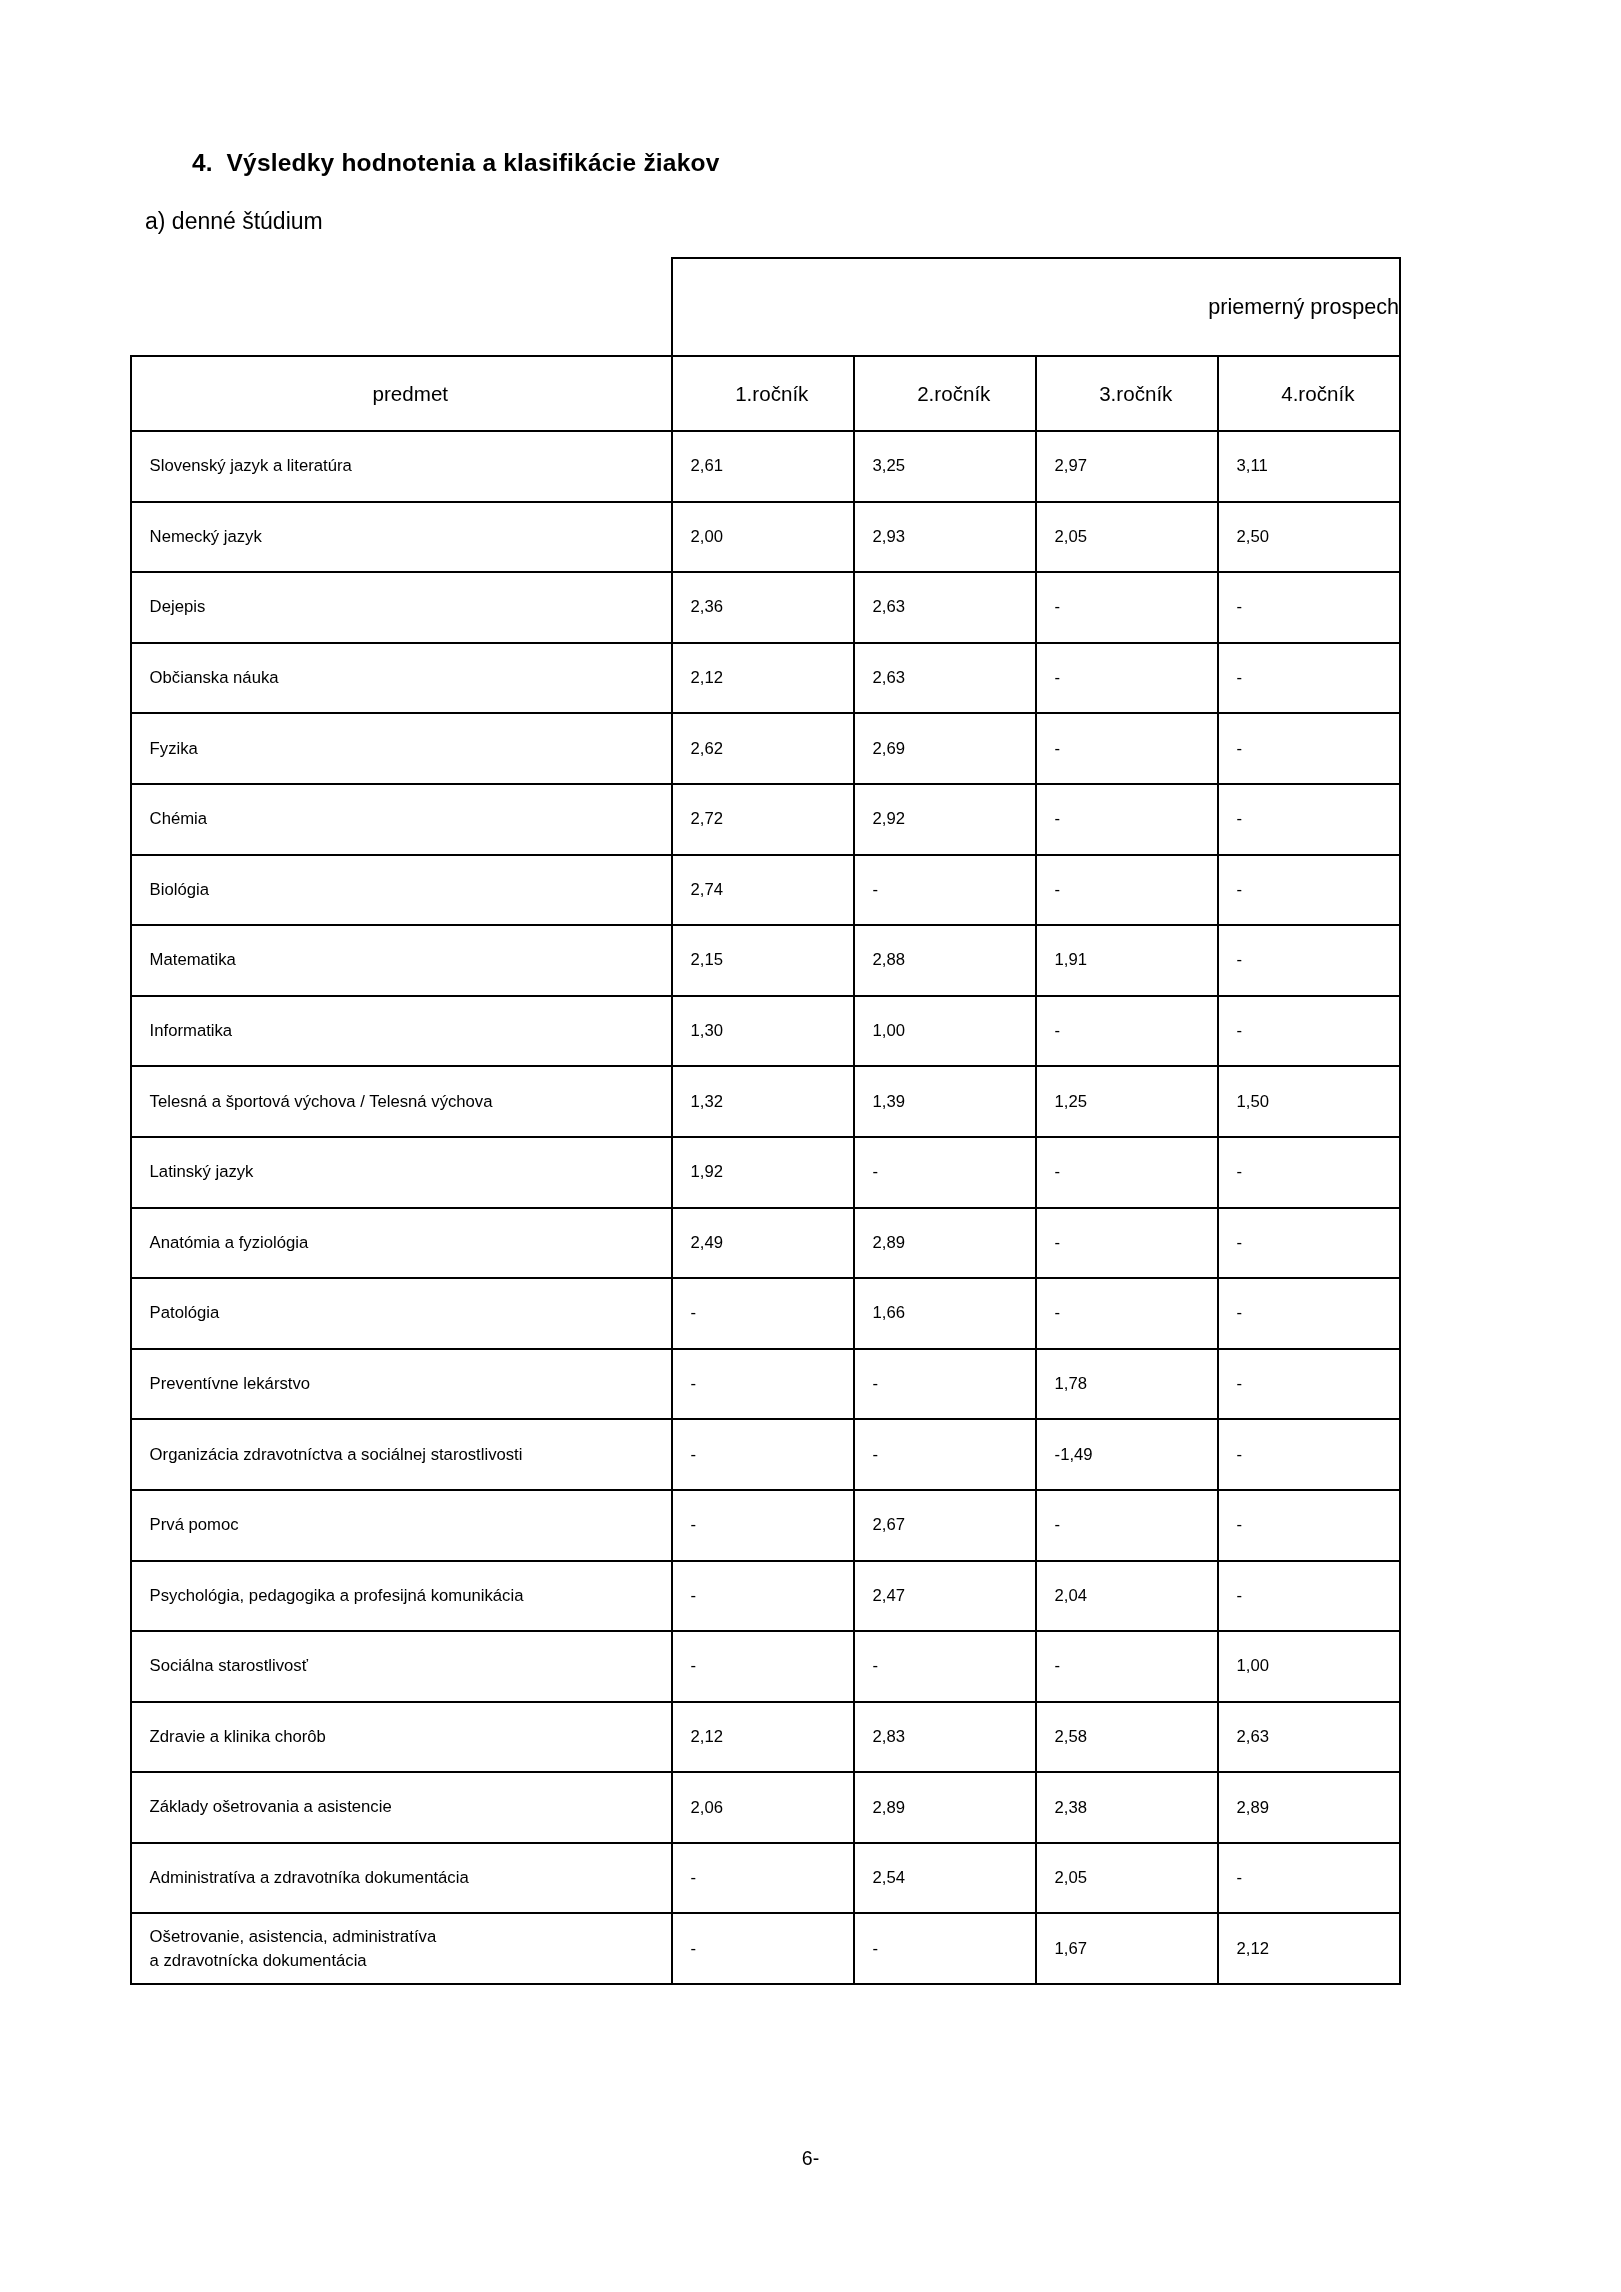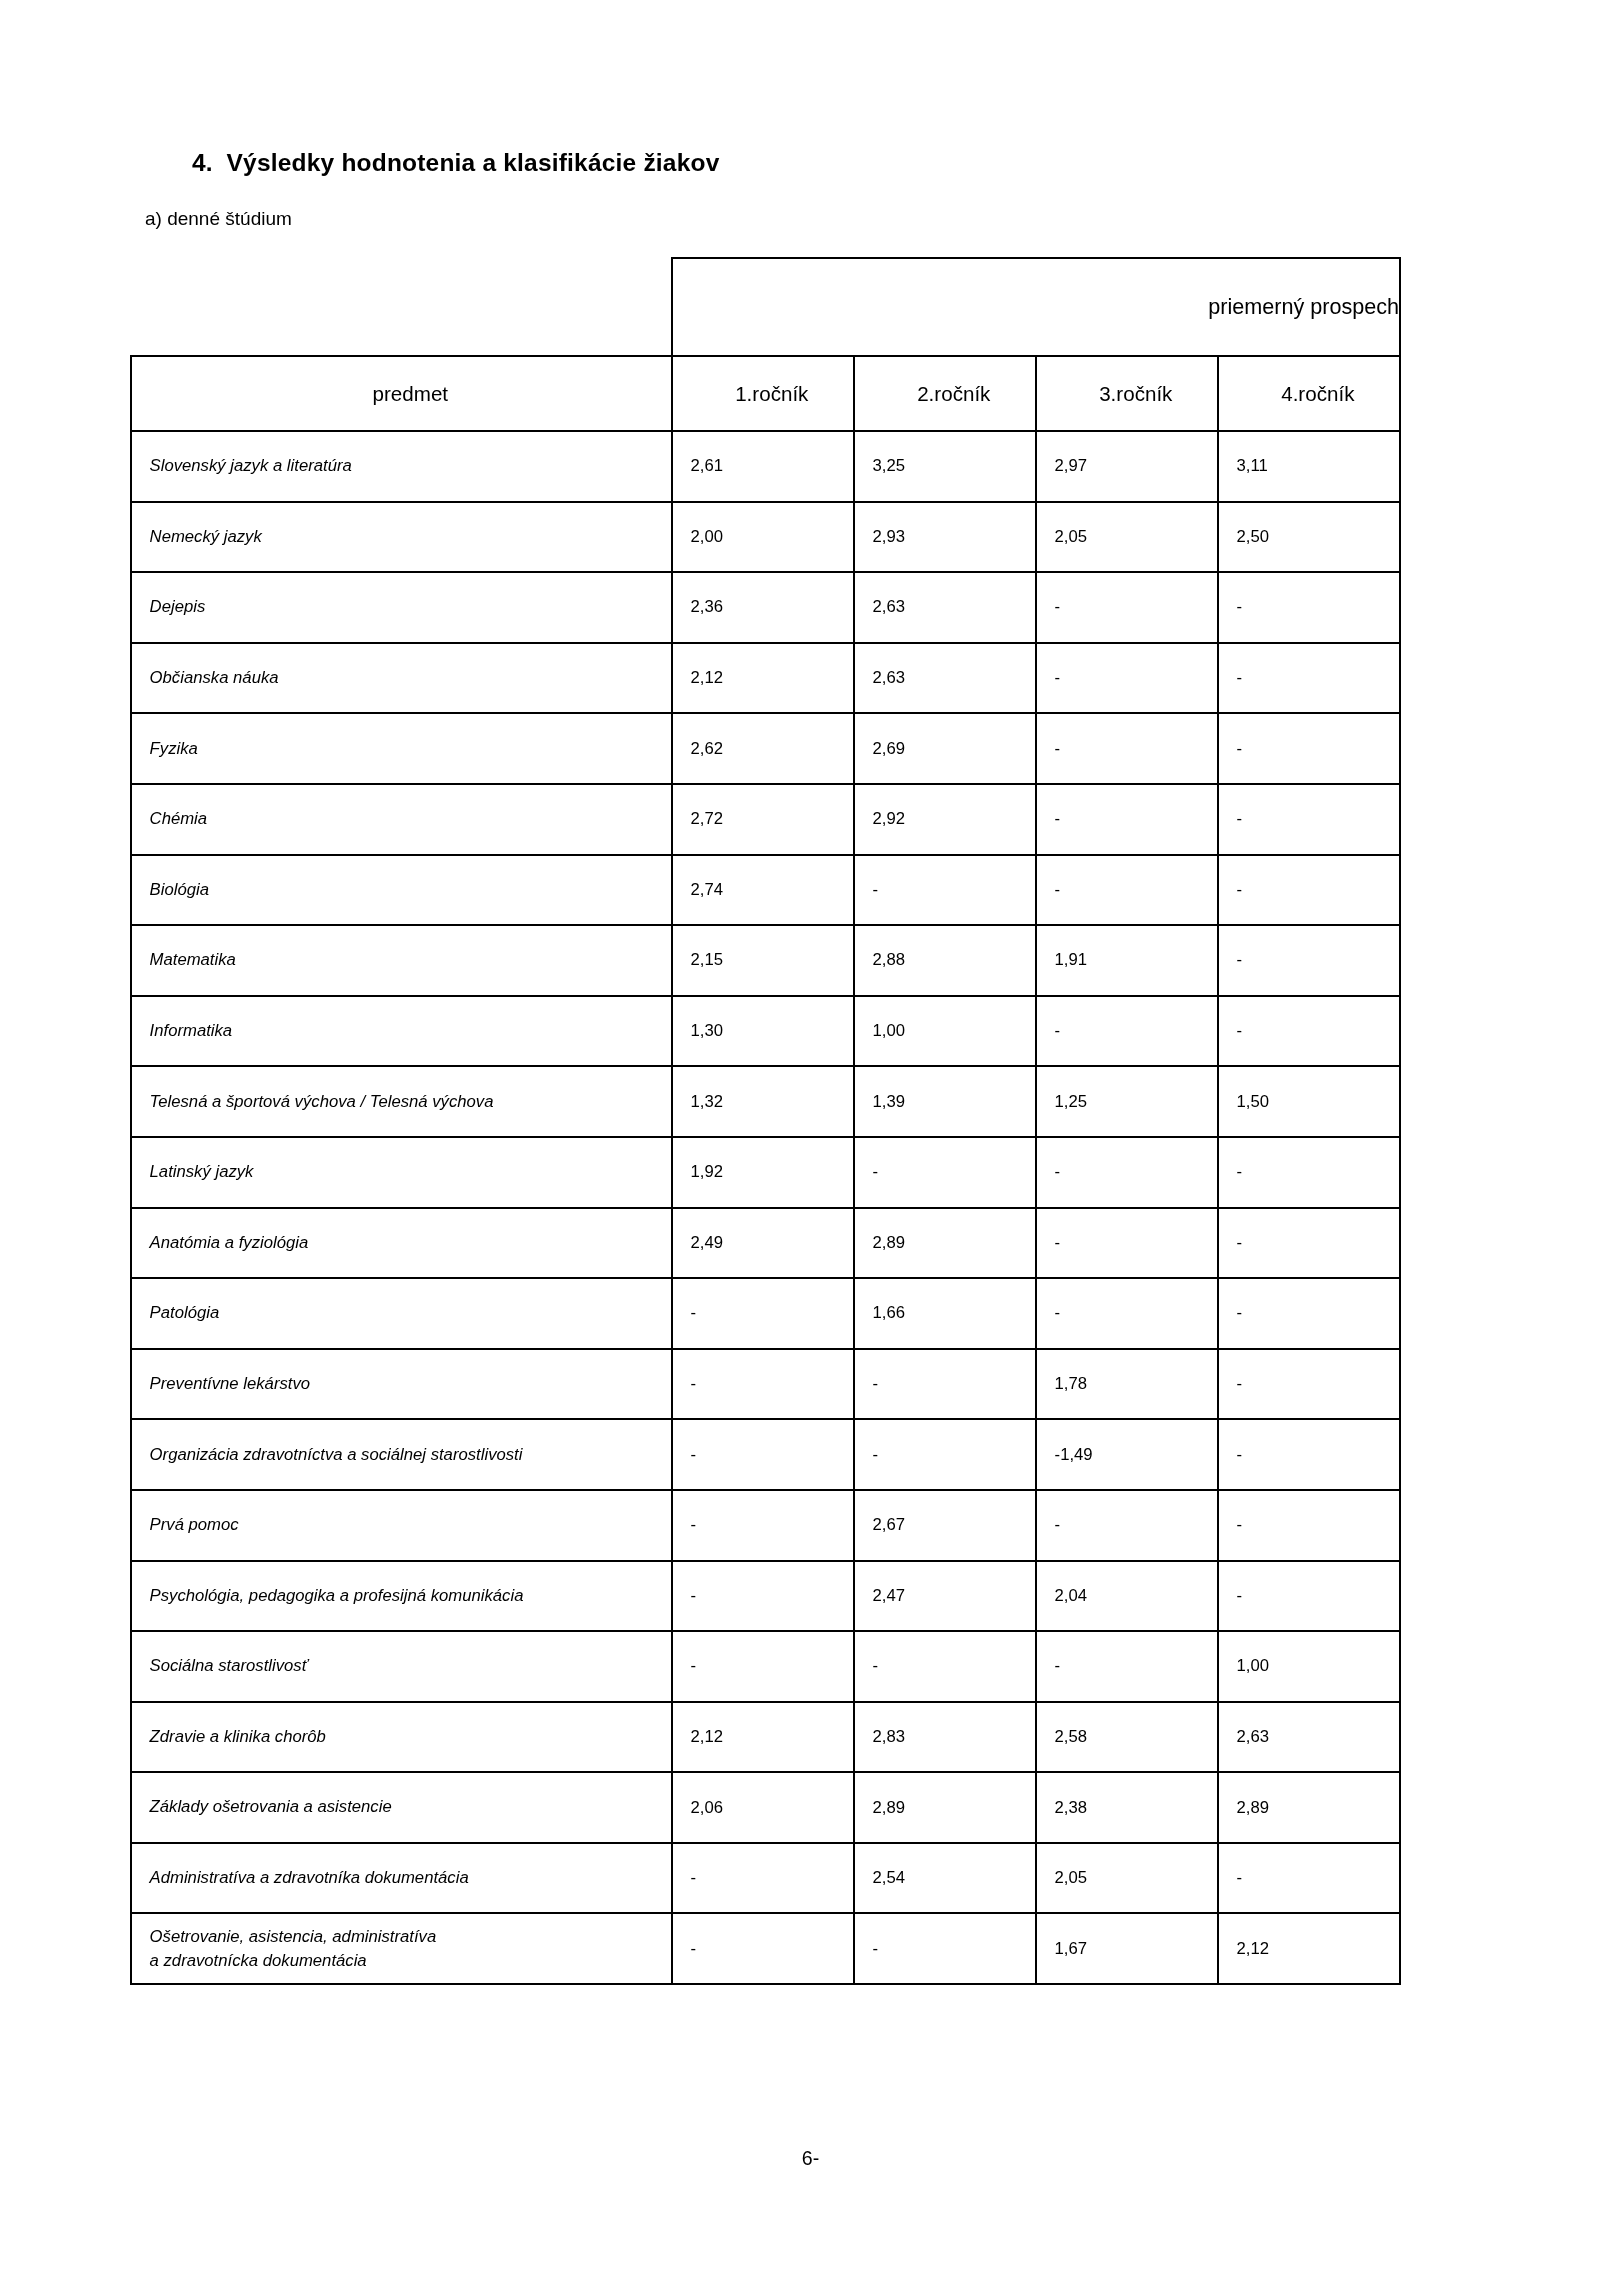--- a/index.html
+++ b/index.html
@@ -29,21 +29,21 @@
     font-weight: bold;
     letter-spacing: 0.2px;
   }
   .heading .num {
     margin-right: 13.7px;
   }
   .subheading {
     position: absolute;
     left: 145px;
     top: 208px;
-    font-size: 19px;
+    font-size: 23px;
     font-weight: normal;
   }
   table.grades {
     position: absolute;
     left: 130px;
     top: 257px;
     border-collapse: collapse;
     width: 1270px;
     table-layout: fixed;
   }
@@ -71,21 +71,20 @@
   }
   .col-head.center {
     padding-left: 17.6px !important;
     text-align: center;
   }
   td.subject {
     font-size: 16.7px;
     padding: 9.8px 11.8px 9.8px 17.6px !important;
     line-height: 1.45;
     height: 49px;
-    font-style: italic;
   }
   td.val {
     font-size: 16.7px;
     padding-left: 17.6px !important;
     height: 49px;
   }
   .footer {
     position: absolute;
     left: 0;
     top: 2147px;

